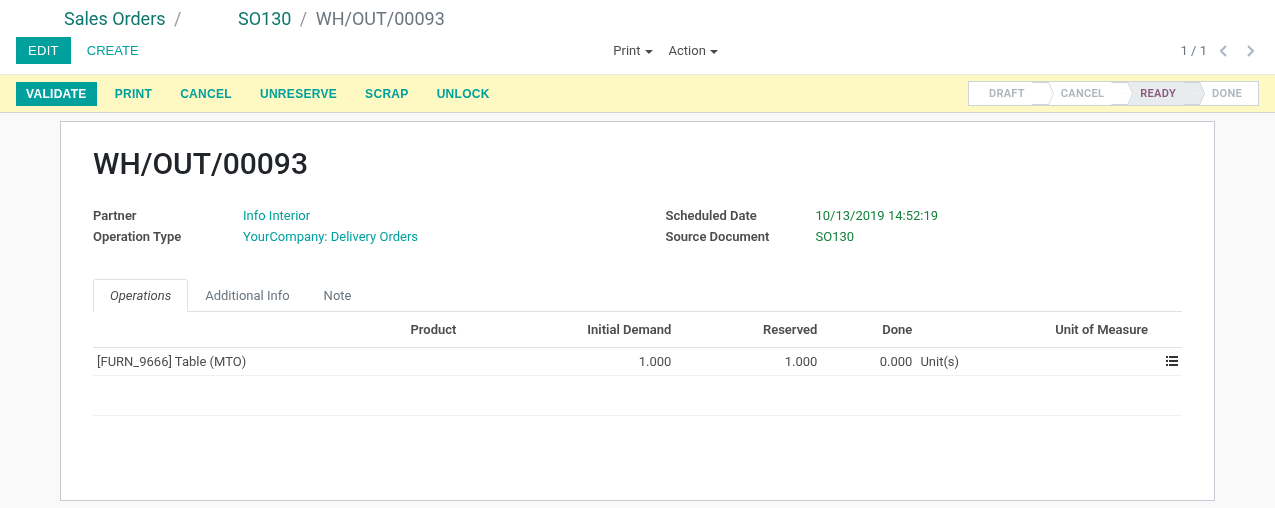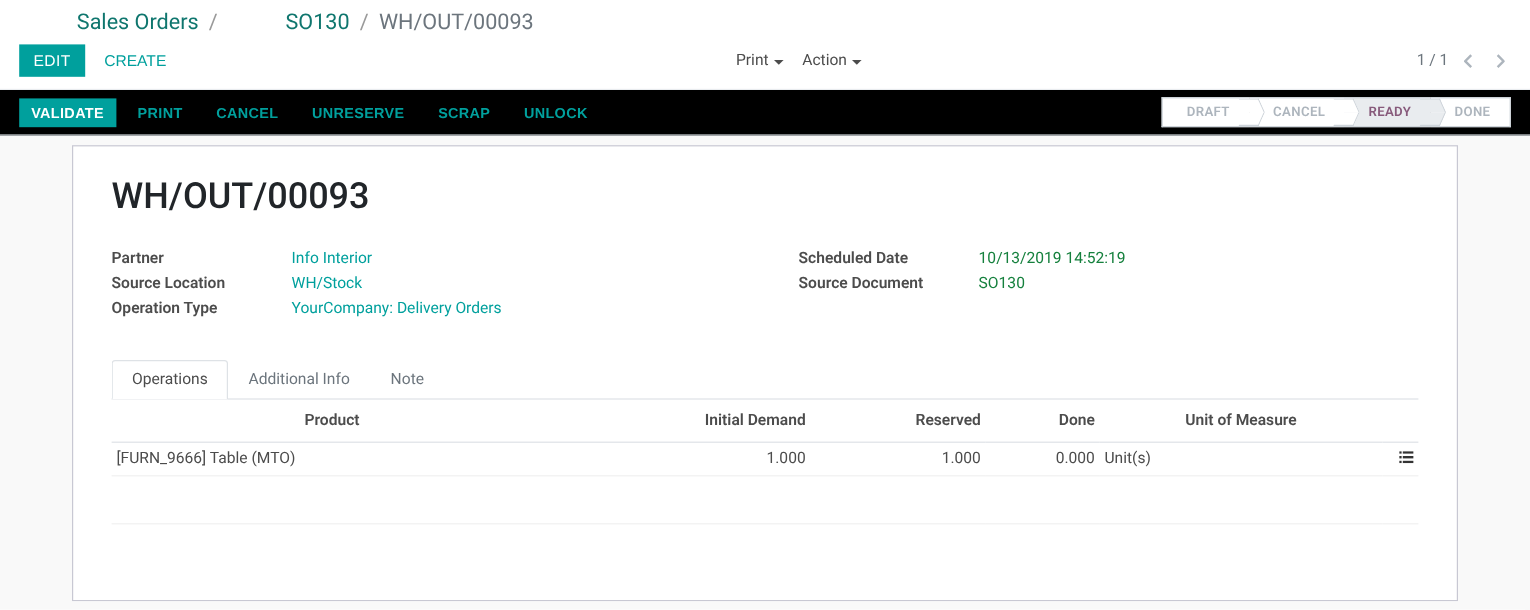--- a/index.html
+++ b/index.html
@@ -73,21 +73,21 @@
     color: #6c757d;
   }
   .pager-arrow {
     width: 18px;
     cursor: pointer;
     color: #adb5bd;
     display: flex;
     justify-content: center;
   }
   .action-bar {
-    background: #000000;
+    background: #fef9c3;
     padding: 6px 16px;
     display: flex;
     align-items: center;
     gap: 8px;
     border-bottom: 1px solid #ced4da;
   }
   .btn-action-primary {
     background: #00a09d;
     color: #fff;
     border: none;
@@ -210,29 +210,30 @@
     border: 1px solid transparent;
     border-bottom: none;
     margin-bottom: -1px;
   }
   .tab.active {
     color: #4c4c4c;
     border-color: #dee2e6;
     border-bottom: 1px solid #fff;
     background: #fff;
     border-radius: 3px 3px 0 0;
+    font-style: italic;
   }
 
   .table {
     width: 100%;
     border-collapse: collapse;
     margin-top: 0;
   }
   .table thead th {
-    text-align: center;
+    text-align: right;
     font-weight: 600;
     padding: 10px 4px;
     border-bottom: 1px solid #dee2e6;
     color: #4c4c4c;
   }
   .table thead th.num { text-align: right; }
   .table tbody td {
     padding: 6px 4px;
     border-bottom: 1px solid #f0f0f0;
     color: #4c4c4c;
@@ -305,24 +306,20 @@
 
 <div class="sheet-wrapper">
   <div class="sheet">
     <h1>WH/OUT/00093</h1>
 
     <div class="info-grid">
       <div class="info-col">
         <div class="info-row">
           <div class="info-label">Partner</div>
           <div class="info-value link">Info Interior</div>
-        </div>
-        <div class="info-row">
-          <div class="info-label">Source Location</div>
-          <div class="info-value link">WH/Stock</div>
         </div>
         <div class="info-row">
           <div class="info-label">Operation Type</div>
           <div class="info-value link">YourCompany: Delivery Orders</div>
         </div>
       </div>
       <div class="info-col">
         <div class="info-row">
           <div class="info-label">Scheduled Date</div>
           <div class="info-value">10/13/2019 14:52:19</div>

